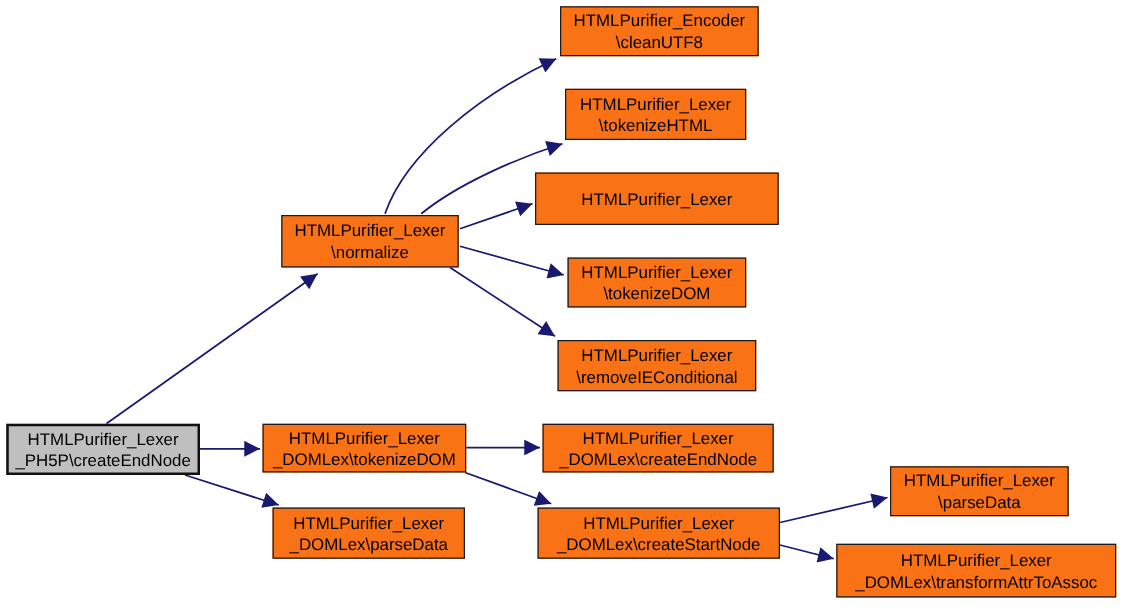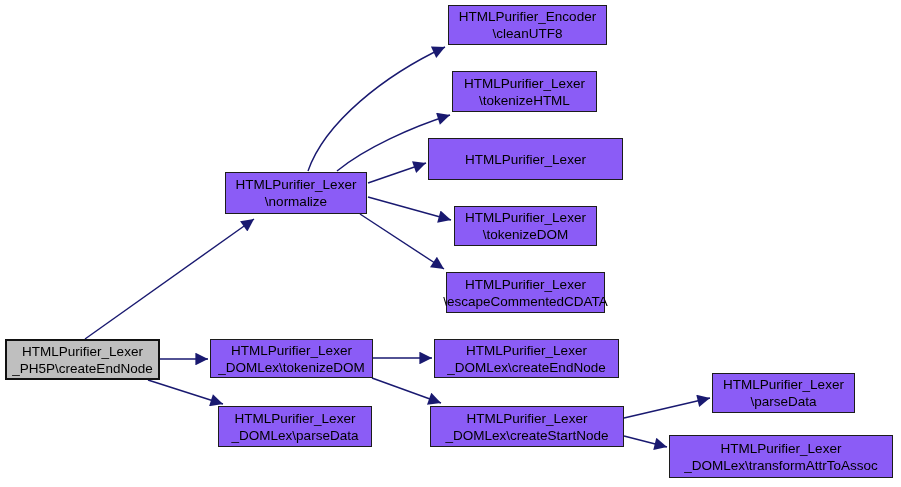--- a/index.html
+++ b/index.html
@@ -4,21 +4,21 @@
 <style>
   html,body{margin:0;padding:0;background:#ffffff;}
   .canvas{
     position:relative;width:901px;height:487px;background:#ffffff;
     font-family:"Liberation Sans","DejaVu Sans",sans-serif;
     overflow:hidden;
   }
   svg.edge-layer{position:absolute;left:0;top:0;width:901px;height:487px;}
   .node{
     position:absolute;box-sizing:border-box;
-    background:#8b5cf6;border:1.3px solid #1c1c1c;
+    background:#f97316;border:1.3px solid #1c1c1c;
     display:flex;flex-direction:column;align-items:center;justify-content:center;
     font-size:13.5px;line-height:17px;color:#000;
     white-space:nowrap;cursor:pointer;text-align:center;
   }
   .node.current{background:#bfbfbf;border:2px solid #111;}
   .node span{display:block;}
 </style>
 </head>
 <body>
 
@@ -70,21 +70,21 @@
     <span>HTMLPurifier_Lexer</span>
   </div>
 
   <div class="node" style="left:454px;top:206px;width:143px;height:40px">
     <span>HTMLPurifier_Lexer</span>
     <span>\tokenizeDOM</span>
   </div>
 
   <div class="node" style="left:446px;top:272px;width:159px;height:41px">
     <span>HTMLPurifier_Lexer</span>
-    <span>\escapeCommentedCDATA</span>
+    <span>\removeIEConditional</span>
   </div>
 
   <div class="node" style="left:210px;top:339px;width:163px;height:39px">
     <span>HTMLPurifier_Lexer</span>
     <span>_DOMLex\tokenizeDOM</span>
   </div>
 
   <div class="node" style="left:218px;top:406px;width:154px;height:41px">
     <span>HTMLPurifier_Lexer</span>
     <span>_DOMLex\parseData</span>

